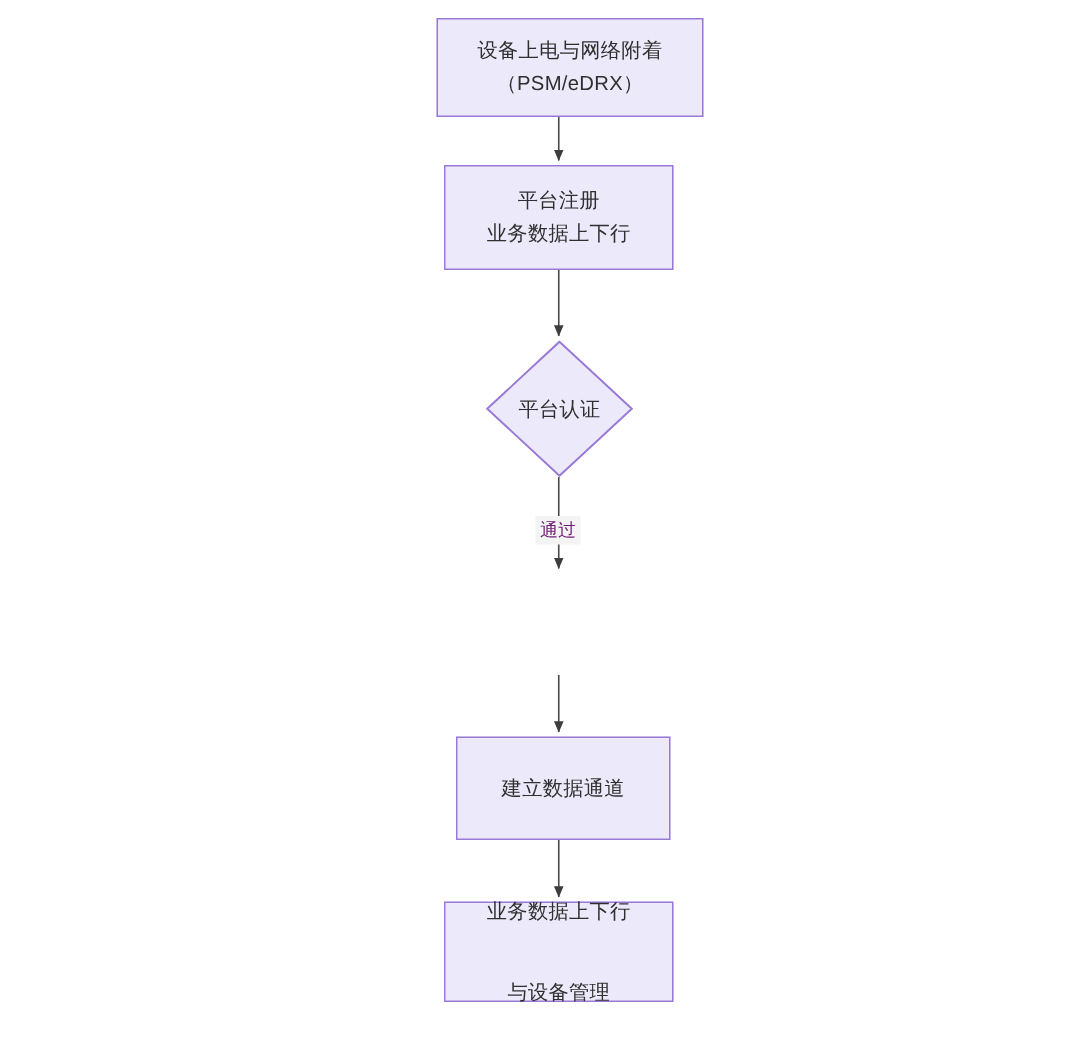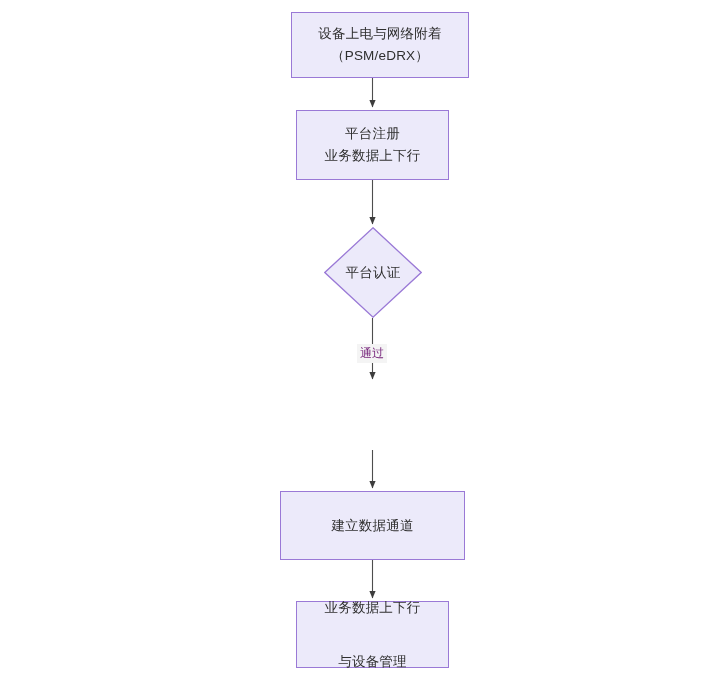--- a/index.html
+++ b/index.html
@@ -120,21 +120,21 @@
   <div class="node-diamond" style="left:324px; top:227px; width:98px; height:91px;">
     <svg class="diamond-shape" viewBox="0 0 98 91" preserveAspectRatio="none" xmlns="http://www.w3.org/2000/svg">
       <polygon points="49,0.8 97.2,45.5 49,90.2 0.8,45.5" fill="#ECEAFA" stroke="#9A79D6" stroke-width="1.3"></polygon>
     </svg>
     <div class="diamond-label">平台认证</div>
   </div>
 
   <div class="edge-label" style="left:372px; top:344px;">通过</div>
 
 
-  <div class="node-box" style="left:280px; top:491px; width:185px; height:69px;align-items:center;">
+  <div class="node-box" style="left:304px; top:491px; width:143px; height:69px;align-items:center;">
     <div class="node-line">建立数据通道</div>
   </div>
 
   <div class="node-box" style="left:296px; top:601px; width:153px; height:67px;gap:32px;">
     <div class="node-line">业务数据上下行</div>
     <div class="node-line">与设备管理</div>
   </div>
 
 </div>
 

